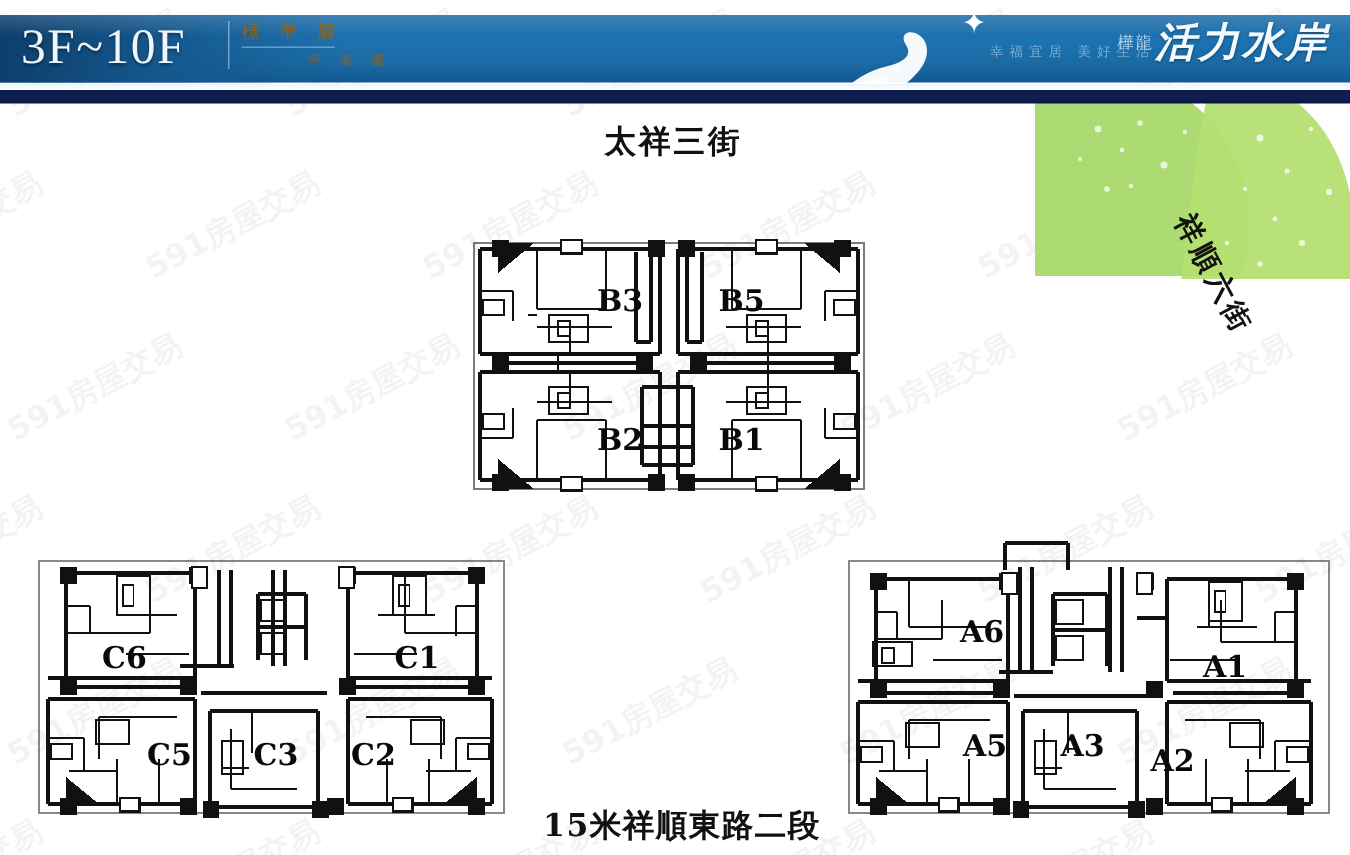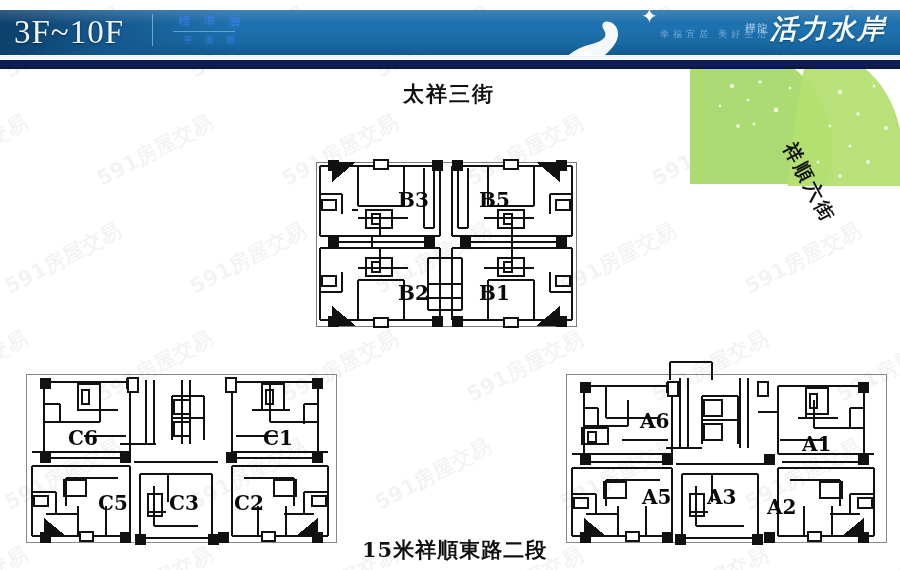--- a/index.html
+++ b/index.html
@@ -4,21 +4,21 @@
 <style>
   html,body{margin:0;padding:0;}
   body{
     width:900px;height:570px;overflow:hidden;position:relative;
     background:#ffffff;
     font-family:"Liberation Serif", serif;
   }
   #stage{position:absolute;left:0;top:0;width:900px;height:570px;overflow:hidden;background:#fff;}
 
   
-  .hdr-wrap{position:absolute;left:0;top:0;width:900px;height:78px;overflow:hidden;text-align:center;}
+  .hdr-wrap{position:absolute;left:0;top:0;width:900px;height:78px;overflow:hidden;}
   .hdr-bar{
     position:absolute;left:0;top:10px;width:900px;height:45px;
     background:linear-gradient(180deg,#1b6ba8 0%,#1d72b0 38%,#1a6aa4 72%,#12598f 100%);
   }
   .hdr-bar:before{
     content:"";position:absolute;left:0;top:0;width:230px;height:100%;
     background:linear-gradient(90deg,#0d3f6b 0%,#14578d 45%,rgba(26,106,164,0) 100%);
   }
   .hdr-bar:after{
     content:"";position:absolute;left:0;top:0;width:100%;height:14px;
@@ -35,26 +35,26 @@
   .hdr-title{
     position:absolute;left:14px;top:14px;
     font-size:33px;line-height:36px;color:#eef6fc;letter-spacing:1px;
     font-family:"Liberation Serif", serif;
     text-shadow:0 1px 2px rgba(0,0,0,.45);
     white-space:nowrap;
   }
   .hdr-sub{
     position:absolute;left:152px;top:14px;width:78px;
     border-left:1px solid rgba(190,220,240,.55);
-    padding-left:20px;
-    color:#3b82f6;
+    padding-left:8px;
+    color:#a16207;
   }
   .hdr-sub-l1{font-size:12px;letter-spacing:5px;line-height:14px;opacity:.92;white-space:nowrap;}
   .hdr-sub-rule{height:1px;background:rgba(200,228,245,.45);margin:3px 0 3px 0;width:62px;}
-  .hdr-sub-l2{font-size:9px;letter-spacing:5px;line-height:11px;opacity:.75;white-space:nowrap;}
+  .hdr-sub-l2{font-size:9px;letter-spacing:5px;line-height:11px;opacity:.75;white-space:nowrap;margin-left:44px;}
 
   .hdr-faint{
     position:absolute;left:660px;top:28px;
     font-size:9px;letter-spacing:4px;color:rgba(190,220,242,.55);white-space:nowrap;
   }
   .hdr-logo-mark{
     position:absolute;left:745px;top:21px;
     font-size:11px;color:#bcdcf2;letter-spacing:1px;white-space:nowrap;opacity:.9;
   }
   .hdr-logo{

